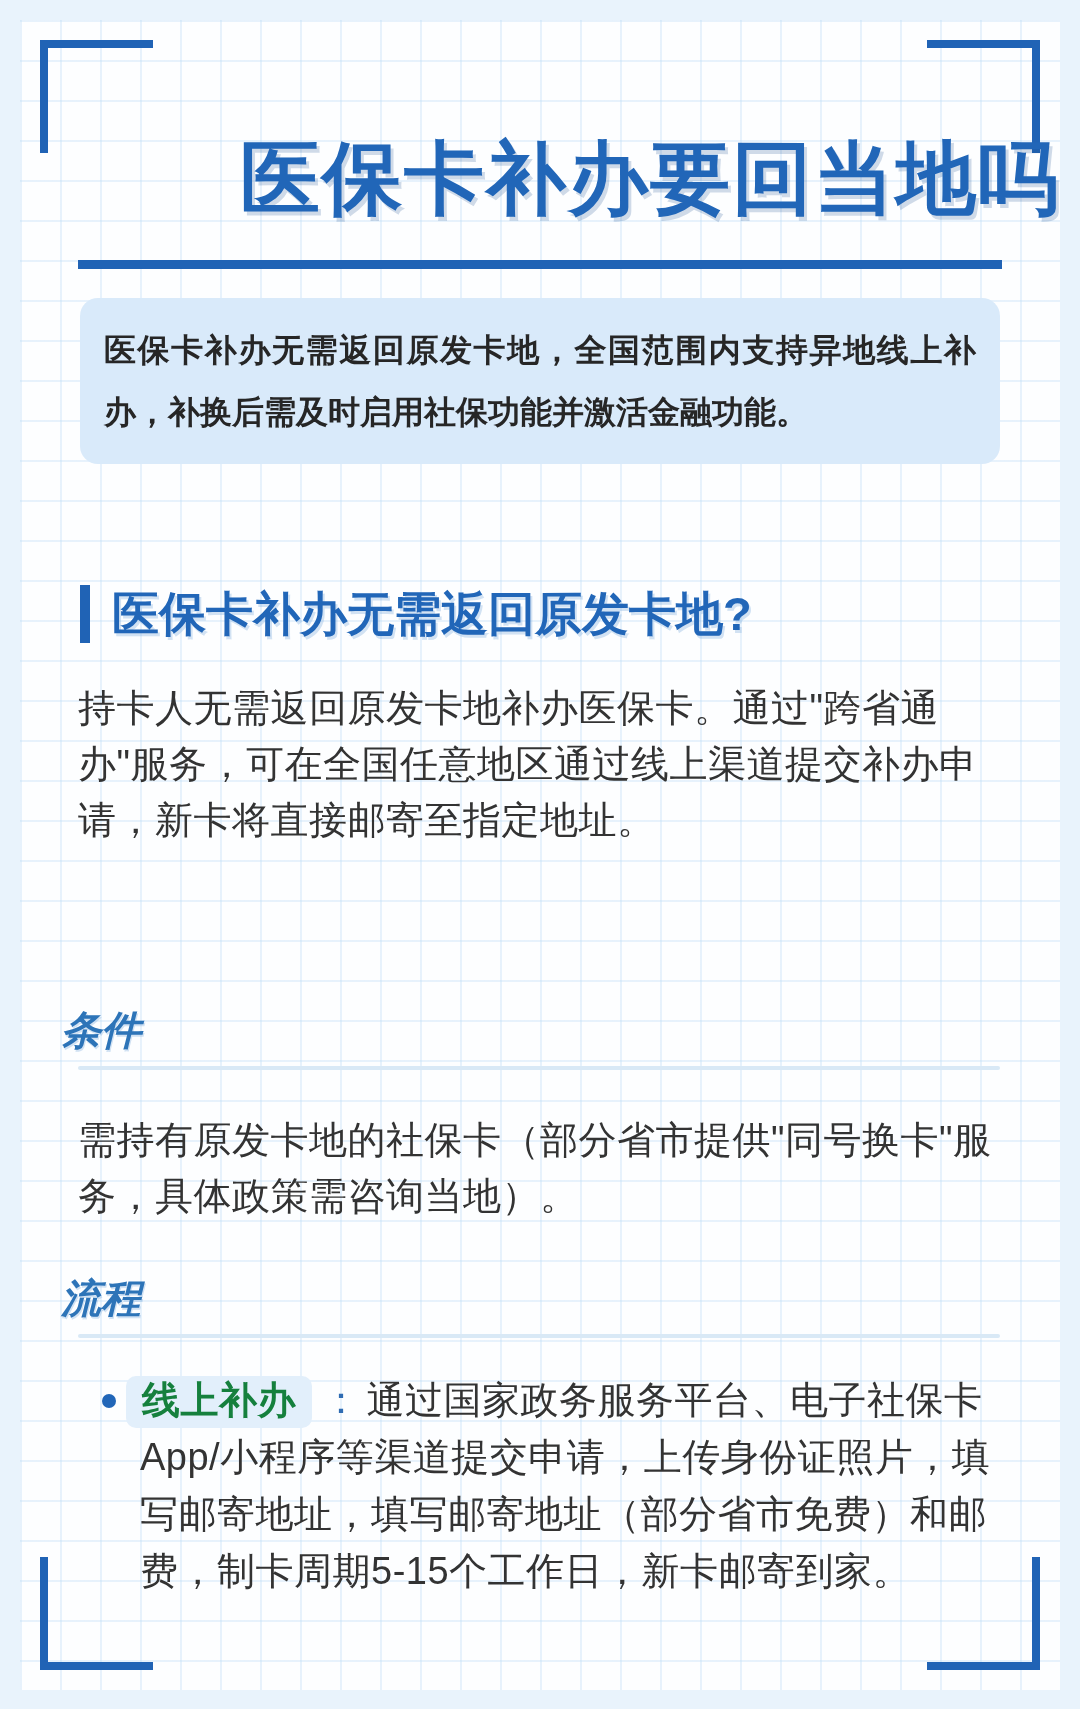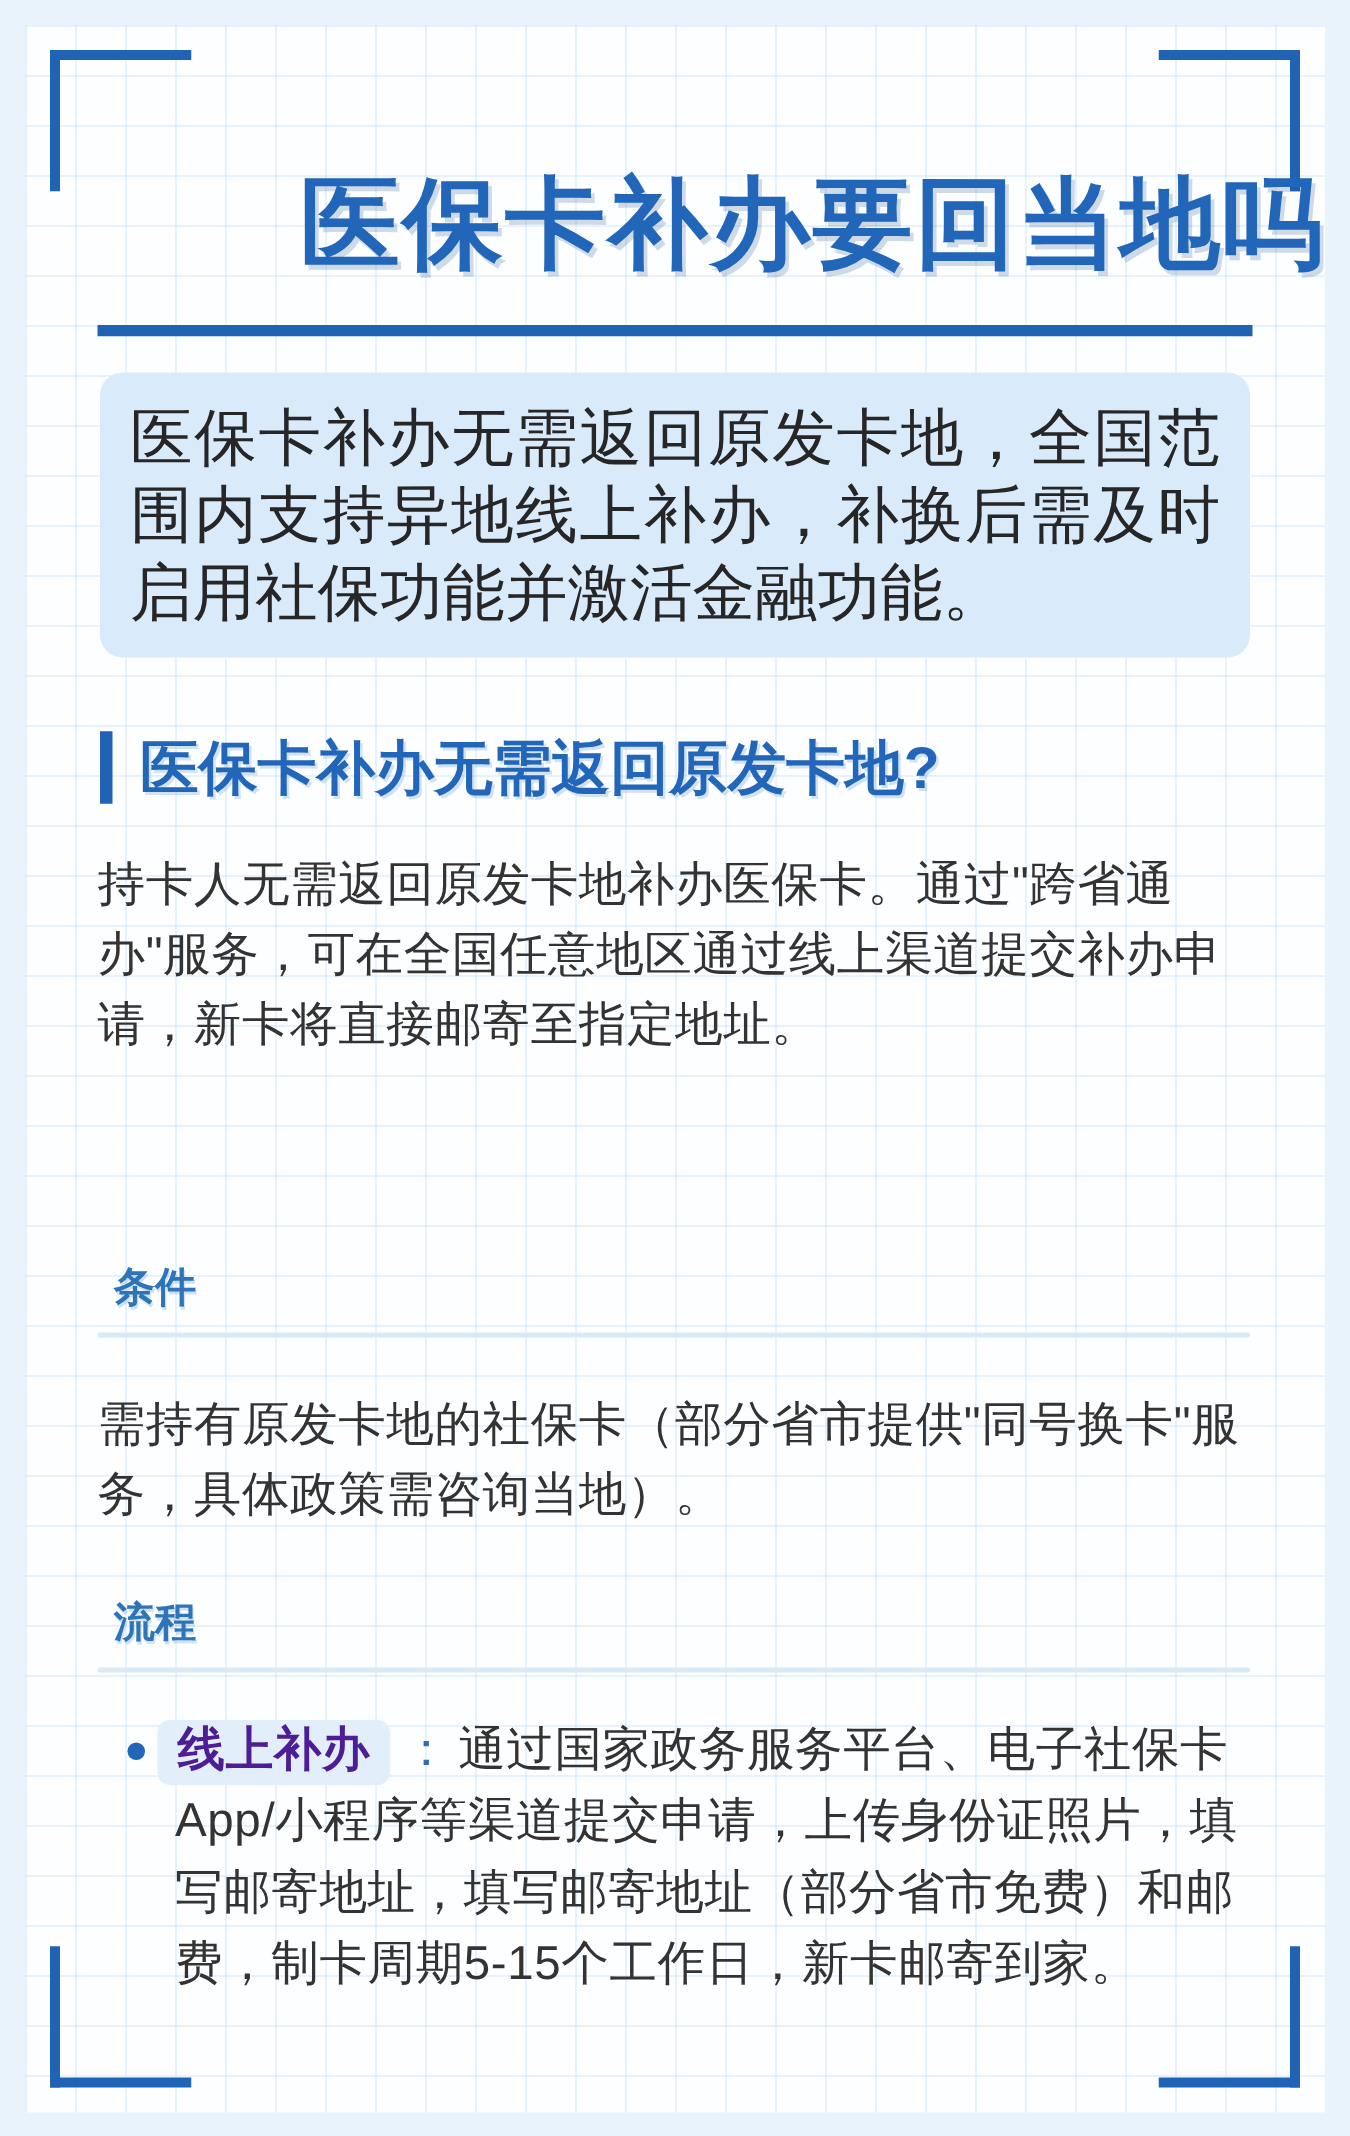--- a/index.html
+++ b/index.html
@@ -27,63 +27,64 @@
     position:absolute;left:0;right:0;top:106px;text-align:right;
     font-size:80px;font-weight:900;color:#2166b8;letter-spacing:2px;
     text-shadow:3px 4px 0 rgba(27,75,140,.20);
     white-space:nowrap;
   }
   .title-rule{position:absolute;left:58px;right:58px;top:240px;height:9px;background:#2063b5;}
 
   .summary{
     position:absolute;left:60px;top:278px;width:872px;
     padding:21px 24px;background:#d9eafa;border-radius:18px;
-    font-size:50px;line-height:62px;font-weight:400;color:#262626;
+    font-size:32px;line-height:62px;font-weight:700;color:#262626;
     text-align:justify;
   }
 
   .h2{position:absolute;left:60px;display:flex;align-items:stretch;gap:22px;}
   .h2 .bar{width:10px;height:58px;background:#2063b5;flex:none;}
   .h2 .txt{
     font-size:47px;font-weight:900;color:#2166b8;line-height:58px;white-space:nowrap;
     text-shadow:2px 3px 0 rgba(130,175,220,.35);
   }
   #h2-1{top:565px;}
   #h2-2{top:882px;}
 
   .para{
     position:absolute;left:58px;width:924px;
     font-size:38px;line-height:56px;color:#333333;letter-spacing:.5px;
   }
   #para-1{top:660px;}
   #para-2{top:1092px;}
 
   .sub{
-    position:absolute;left:71px;height:40px;
-    font-size:33px;font-weight:900;color:#2d74b8;line-height:40px;
+    position:absolute;left:41px;height:40px;
+    font-size:40px;font-weight:900;color:#2d74b8;line-height:40px;
     text-shadow:1px 2px 0 rgba(130,175,220,.35);
+    font-style:italic;
   }
   #sub-1{top:990px;}
   #sub-2{top:1258px;}
 
   .rule-light{position:absolute;left:58px;width:922px;height:4px;background:#d9e9f6;border-radius:2px;}
   #rule-1{top:1046px;}
   #rule-2{top:1314px;}
 
   .bullet{
     position:absolute;left:58px;top:1352px;width:924px;box-sizing:border-box;
     padding-left:62px;
     font-size:38px;line-height:57px;color:#333333;letter-spacing:.5px;
   }
   .bullet .dot{
     position:absolute;left:24px;top:22px;width:14px;height:14px;
     border-radius:50%;background:#2166b8;
   }
   .chip{
-    display:inline-block;background:#e2effb;color:#4c1d95;font-weight:900;
+    display:inline-block;background:#e2effb;color:#15803d;font-weight:900;
     border-radius:10px;padding:0 16px 4px;margin:0 10px 0 -14px;line-height:48px;
   }
   .colon{color:#2f6cb3;margin-right:6px;}
 </style>
 </head>
 <body>
 
 <div class="card">
 
   <div class="corner tl"></div>

